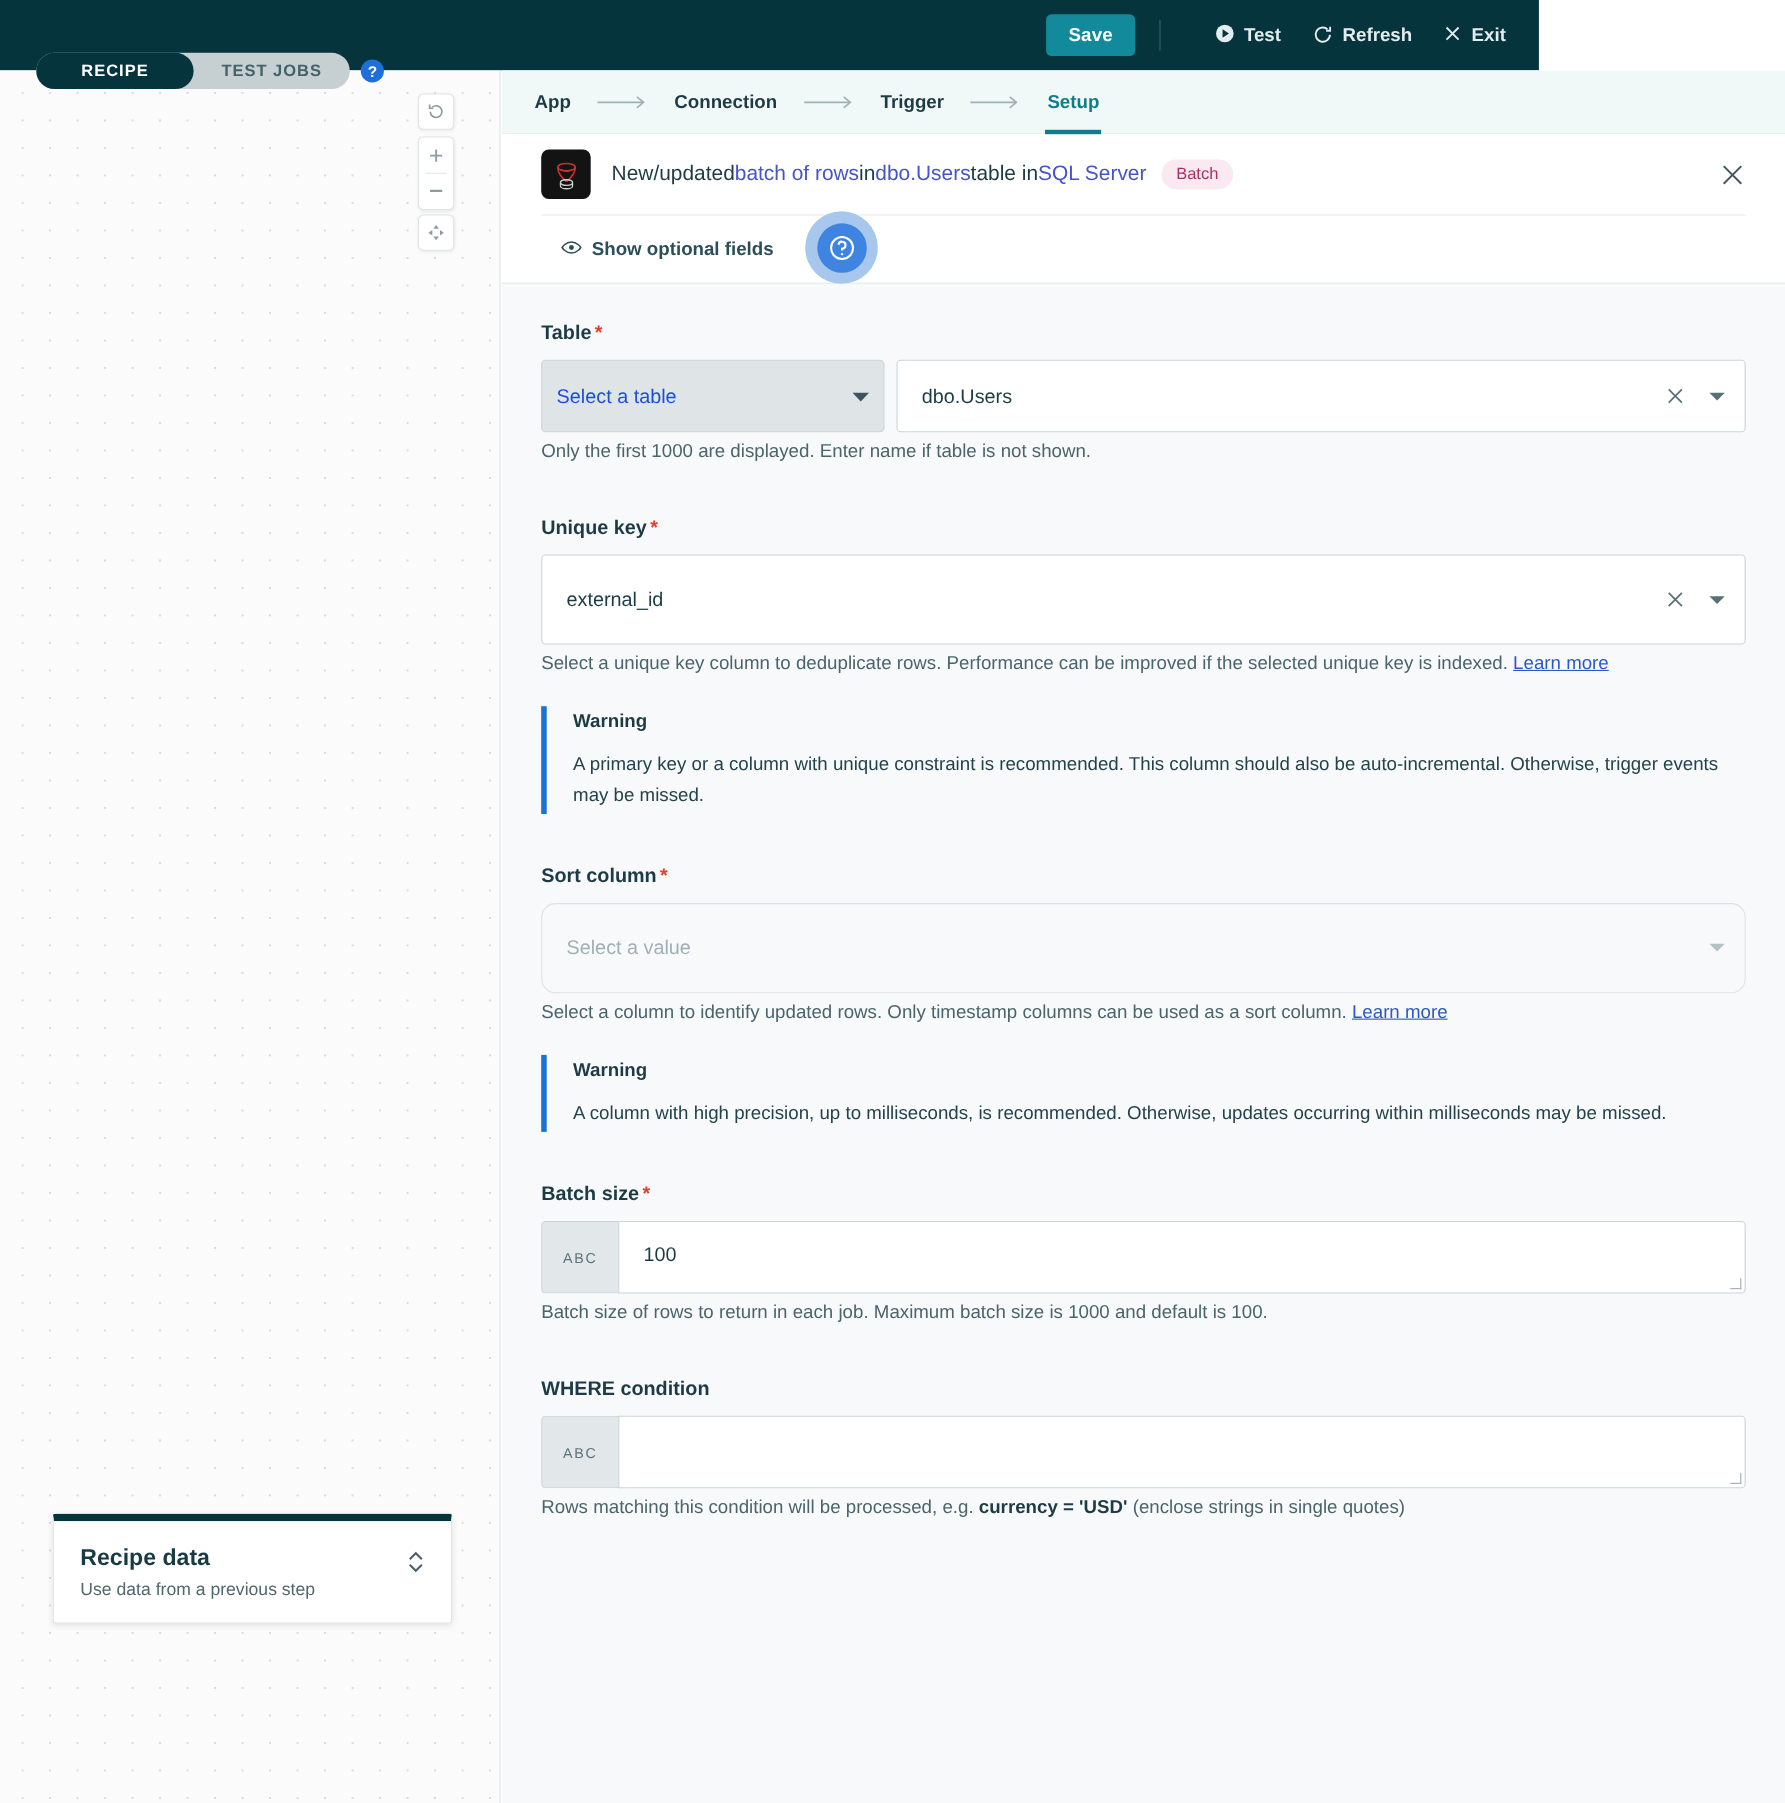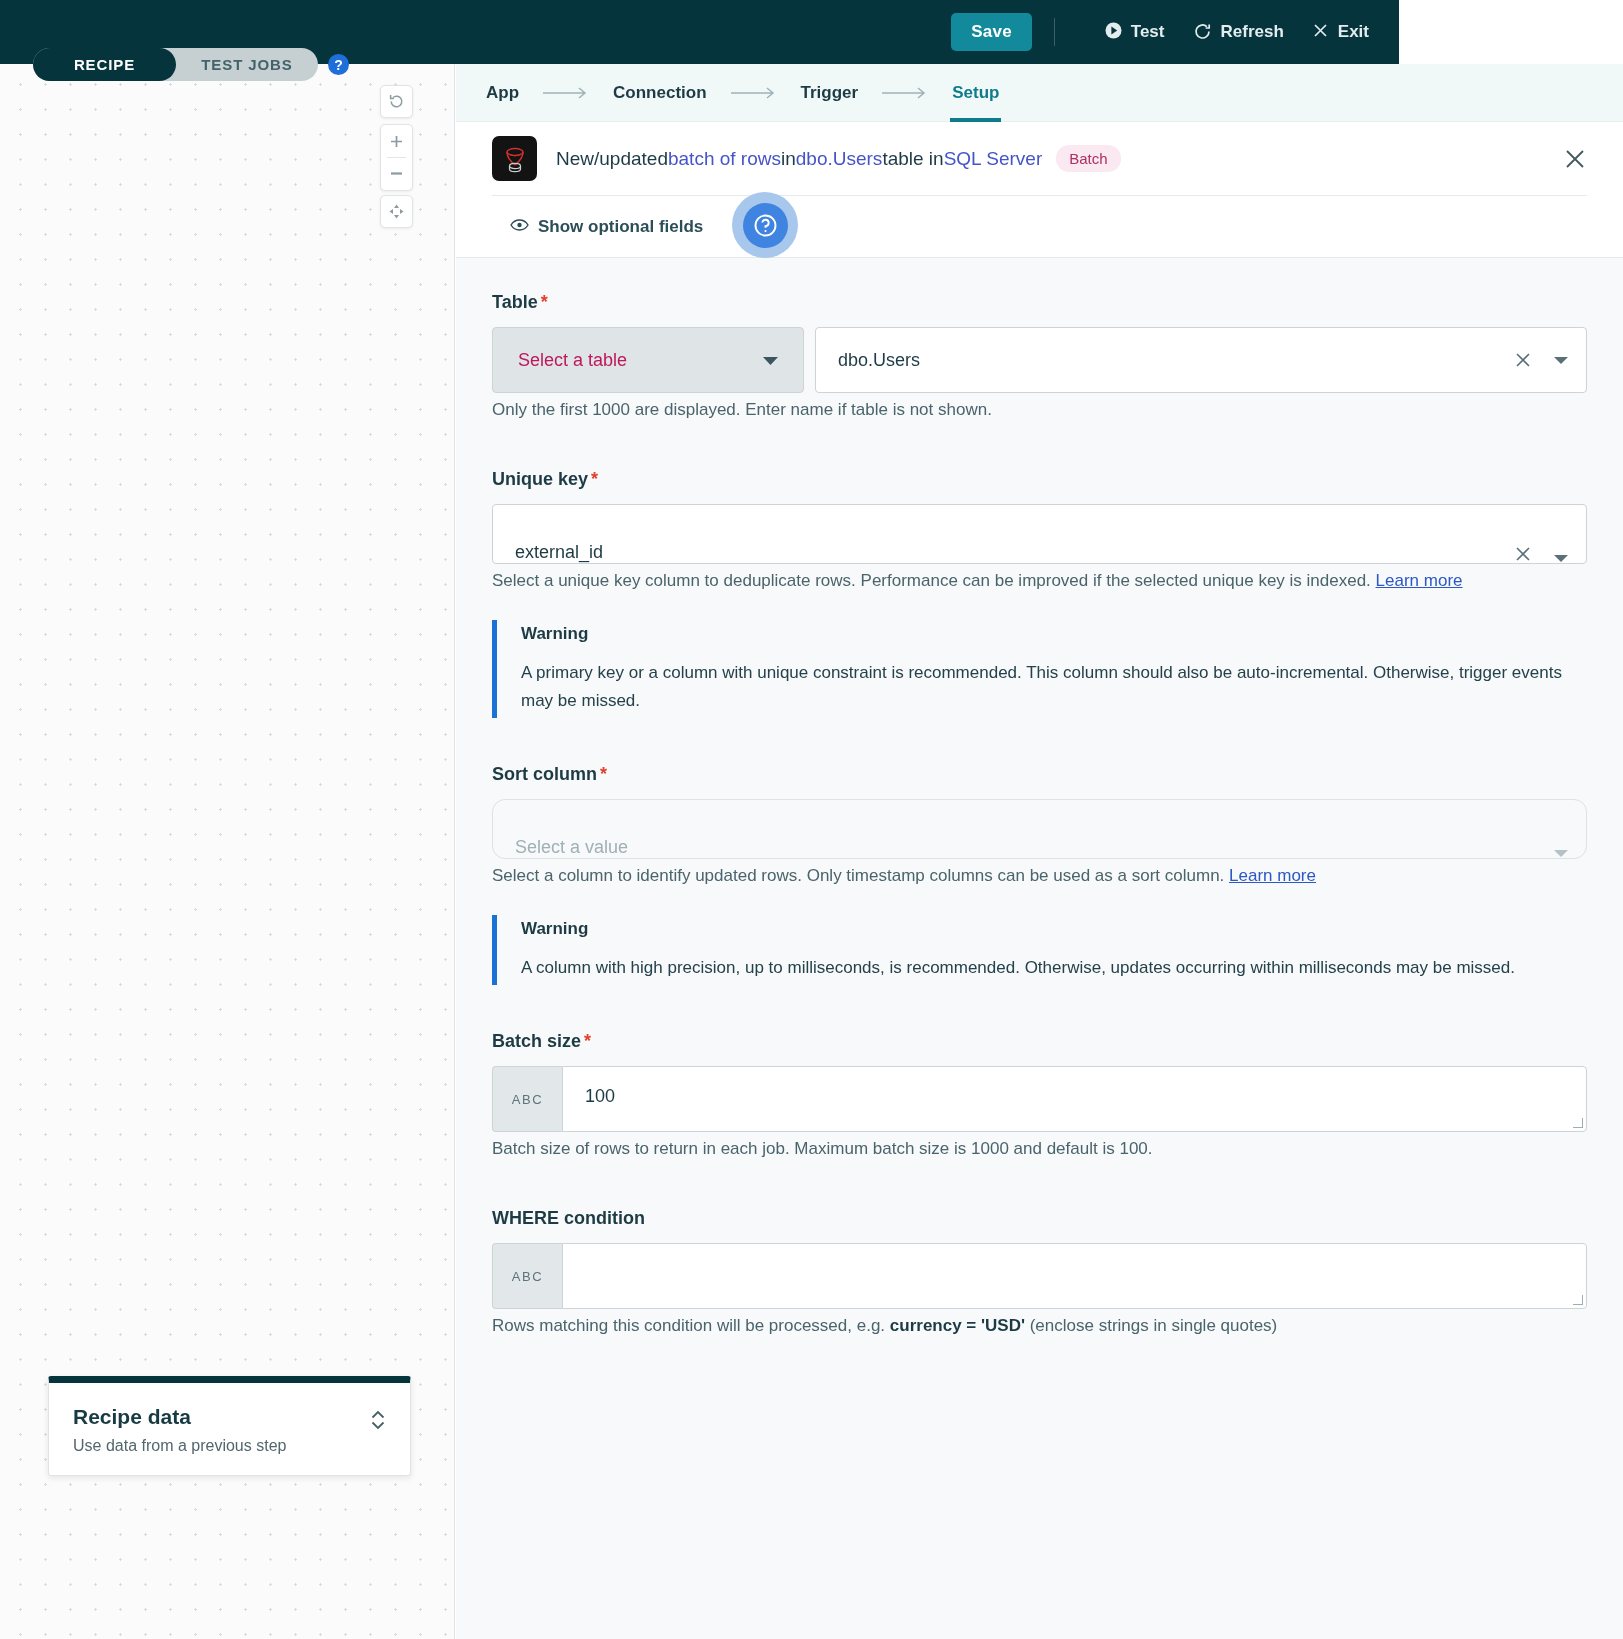--- a/index.html
+++ b/index.html
@@ -211,38 +211,38 @@
   }
   .req { color: #e2402a; font-size: 18px; margin-left: 3px; }
 
   .ctrl-row { display: flex; }
   .pick-left {
     width: 312px; height: 66px;
     background: #dfe4e7;
     border: 1px solid #ccd4d8;
     border-radius: 4px;
     display: flex; align-items: center; justify-content: space-between;
-    padding: 0 25px;
-    font-size: 18px; color: #be185d;
+    padding: 0 13px;
+    font-size: 18px; color: #1d4ed8;
     cursor: pointer; flex: 0 0 312px;
   }
   .pick-right {
     flex: 1; height: 66px; margin-left: 11px;
     background: #ffffff;
     border: 1px solid #ccd4d8; border-radius: 4px;
     display: flex; align-items: center;
     padding: 0 18px 0 22px;
     font-size: 18px; color: #1d3b44;
     cursor: text;
   }
   .full-input {
-    width: 100%; height: 60px;
+    width: 100%; height: 82px;
     background: #ffffff;
     border: 1px solid #ccd4d8; border-radius: 4px;
-    display: flex; align-items: flex-end;
+    display: flex; align-items: center;
     padding: 0 18px 0 22px;
     font-size: 18px; color: #1d3b44;
     cursor: text;
   }
   .full-input.empty {
     background: #f8f9fa; border-color: #dde2e4; border-radius: 13px;
   }
   .ph { color: #9fb0b6; }
   .icon-clear {
     margin-left: auto; color: #5a7078; cursor: pointer;

